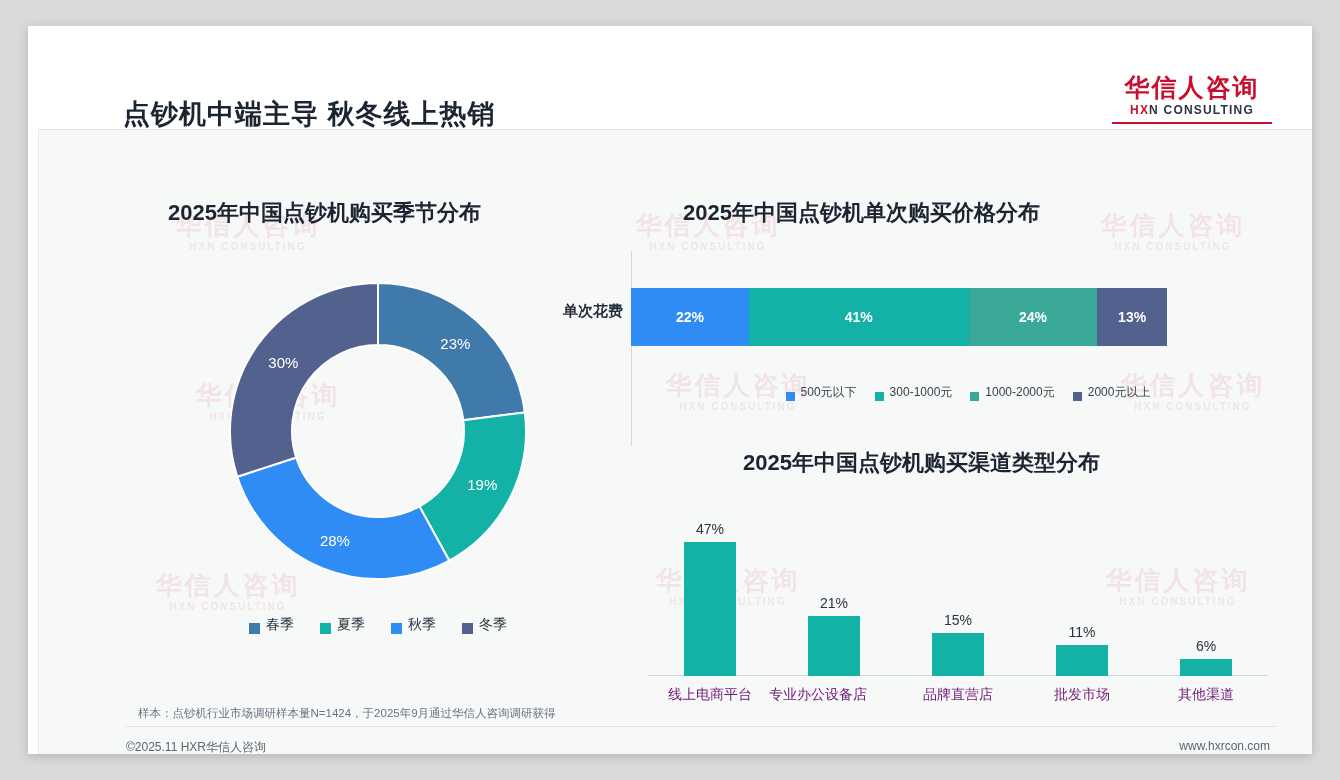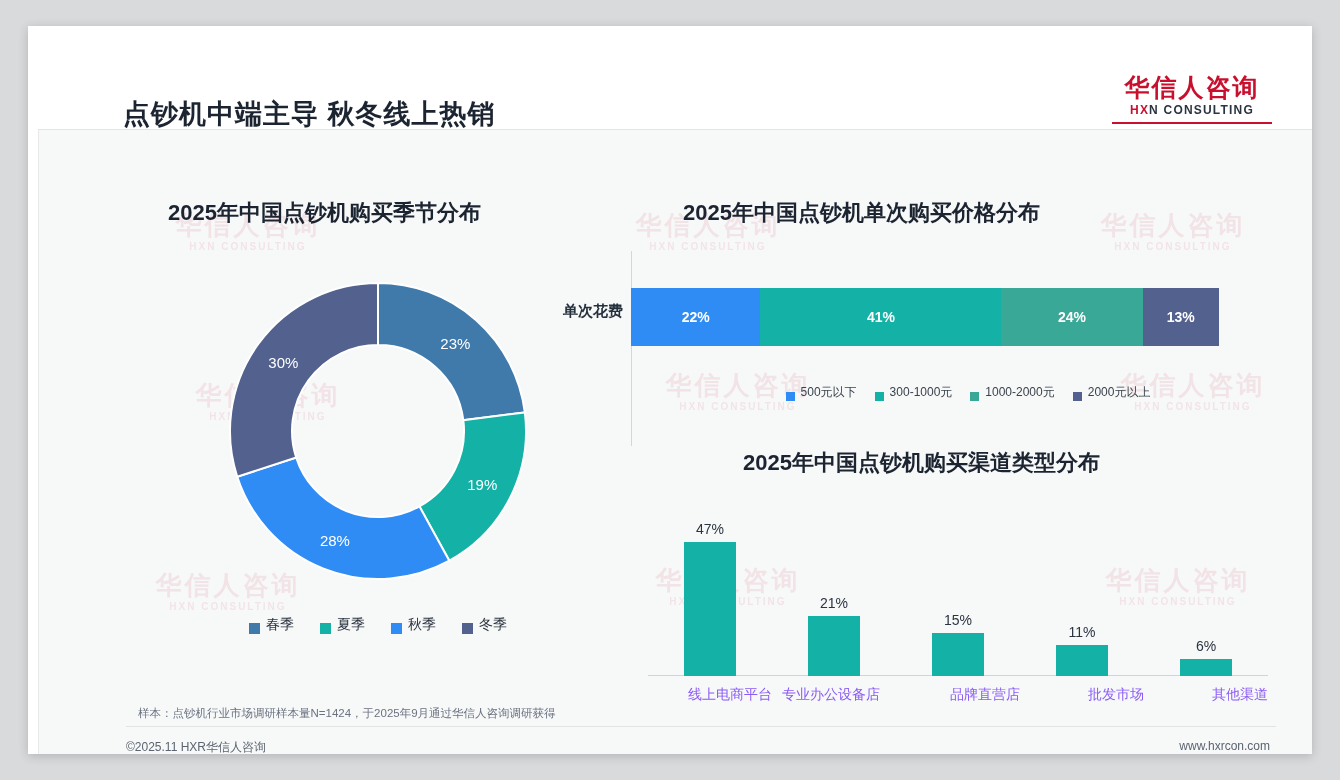--- a/index.html
+++ b/index.html
@@ -151,21 +151,21 @@
     width: 90px;
     text-align: right;
     font-size: 15px;
     font-weight: bold;
     color: #24303d;
   }
   .stack-bar {
     position: absolute;
     left: 3px;
     top: 112px;
-    width: 588px;
+    width: 536px;
     height: 58px;
     display: flex;
   }
   .stack-seg {
     display: flex;
     align-items: center;
     justify-content: center;
     color: #ffffff;
     font-size: 14px;
     font-weight: bold;
@@ -214,23 +214,23 @@
   }
   .col-value {
     font-size: 14px;
     color: #2b3440;
     margin-bottom: 5px;
   }
   .col-cat {
     position: absolute;
     top: 182px;
     width: 124px;
-    text-align: right;
+    text-align: center;
     font-size: 14px;
-    color: #8b5cf6;
+    color: #701a75;
   }
   
   .sample-note {
     position: absolute;
     left: 110px;
     top: 680px;
     font-size: 11.5px;
     color: #6b7280;
   }
   .footer-rule {

